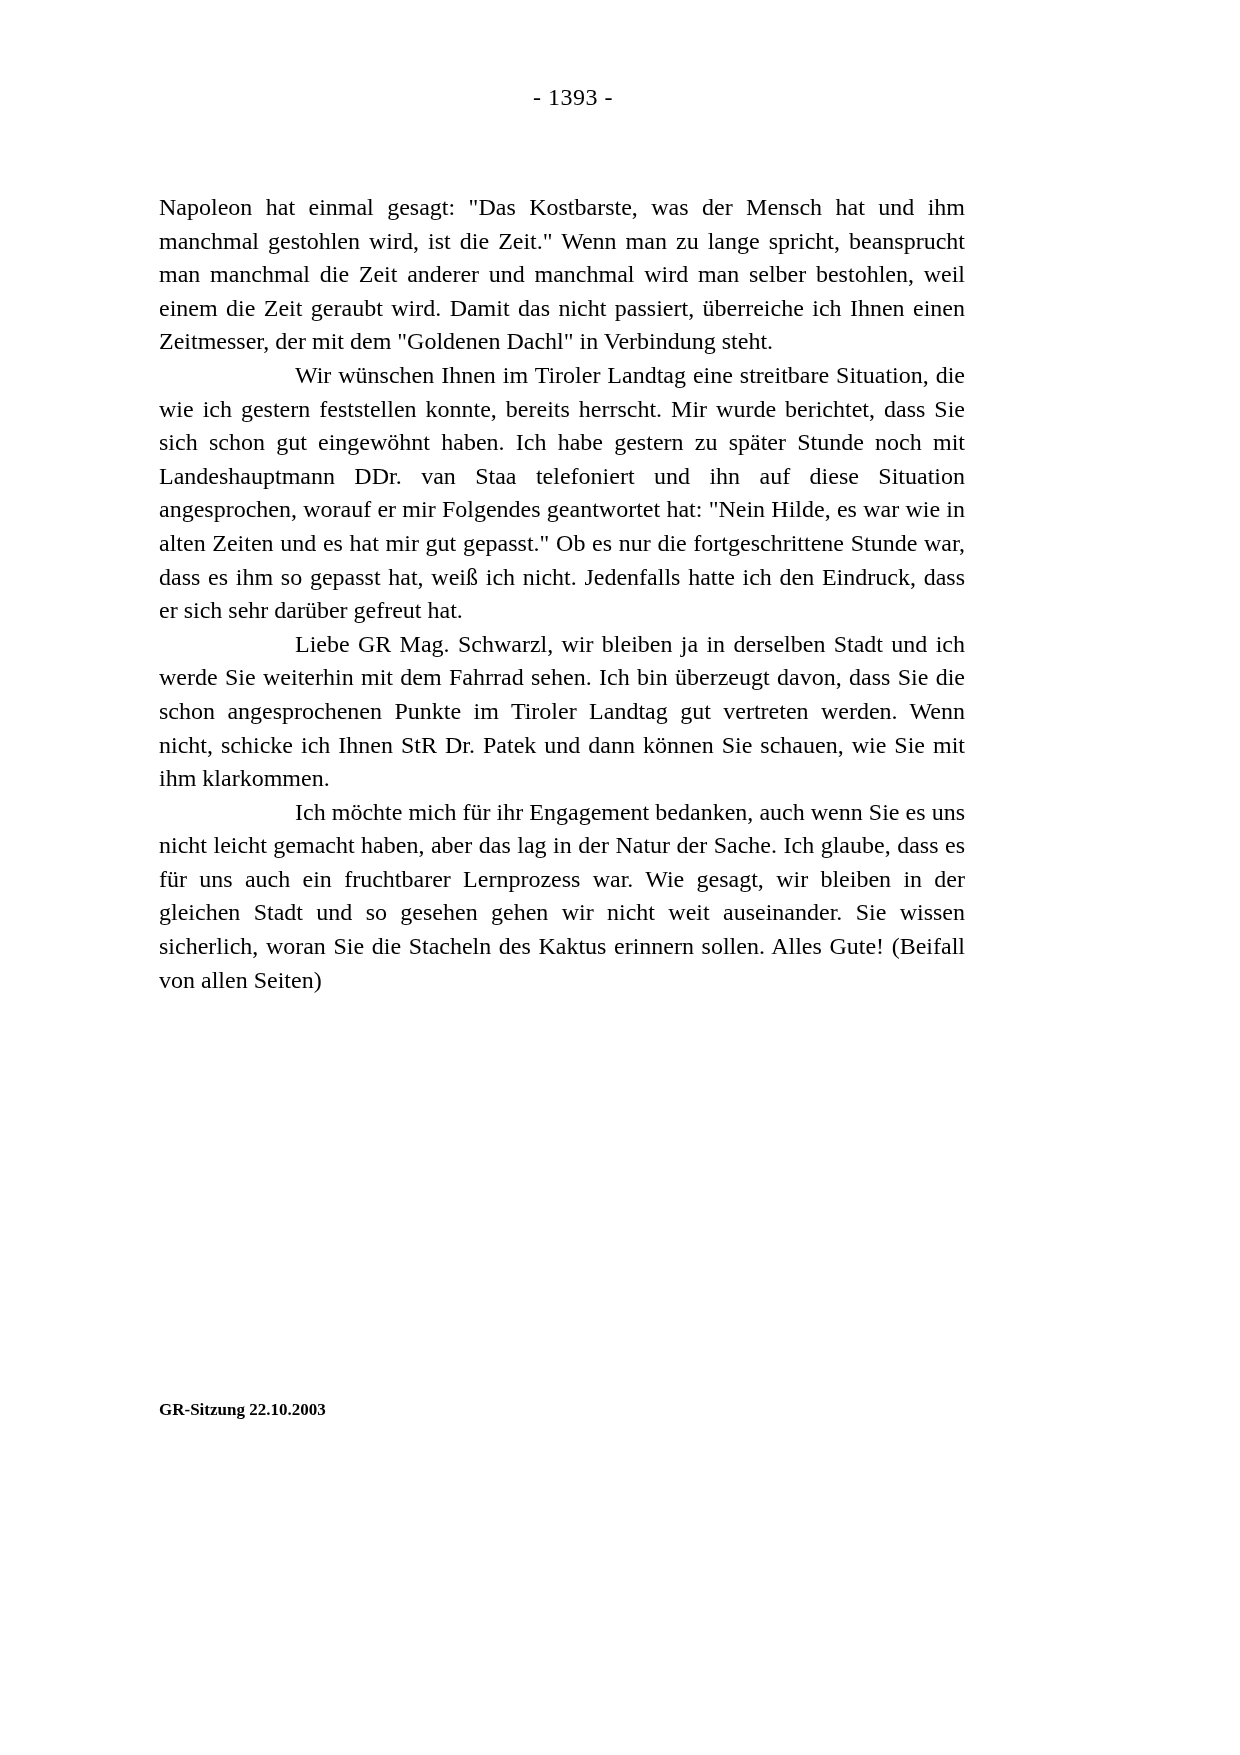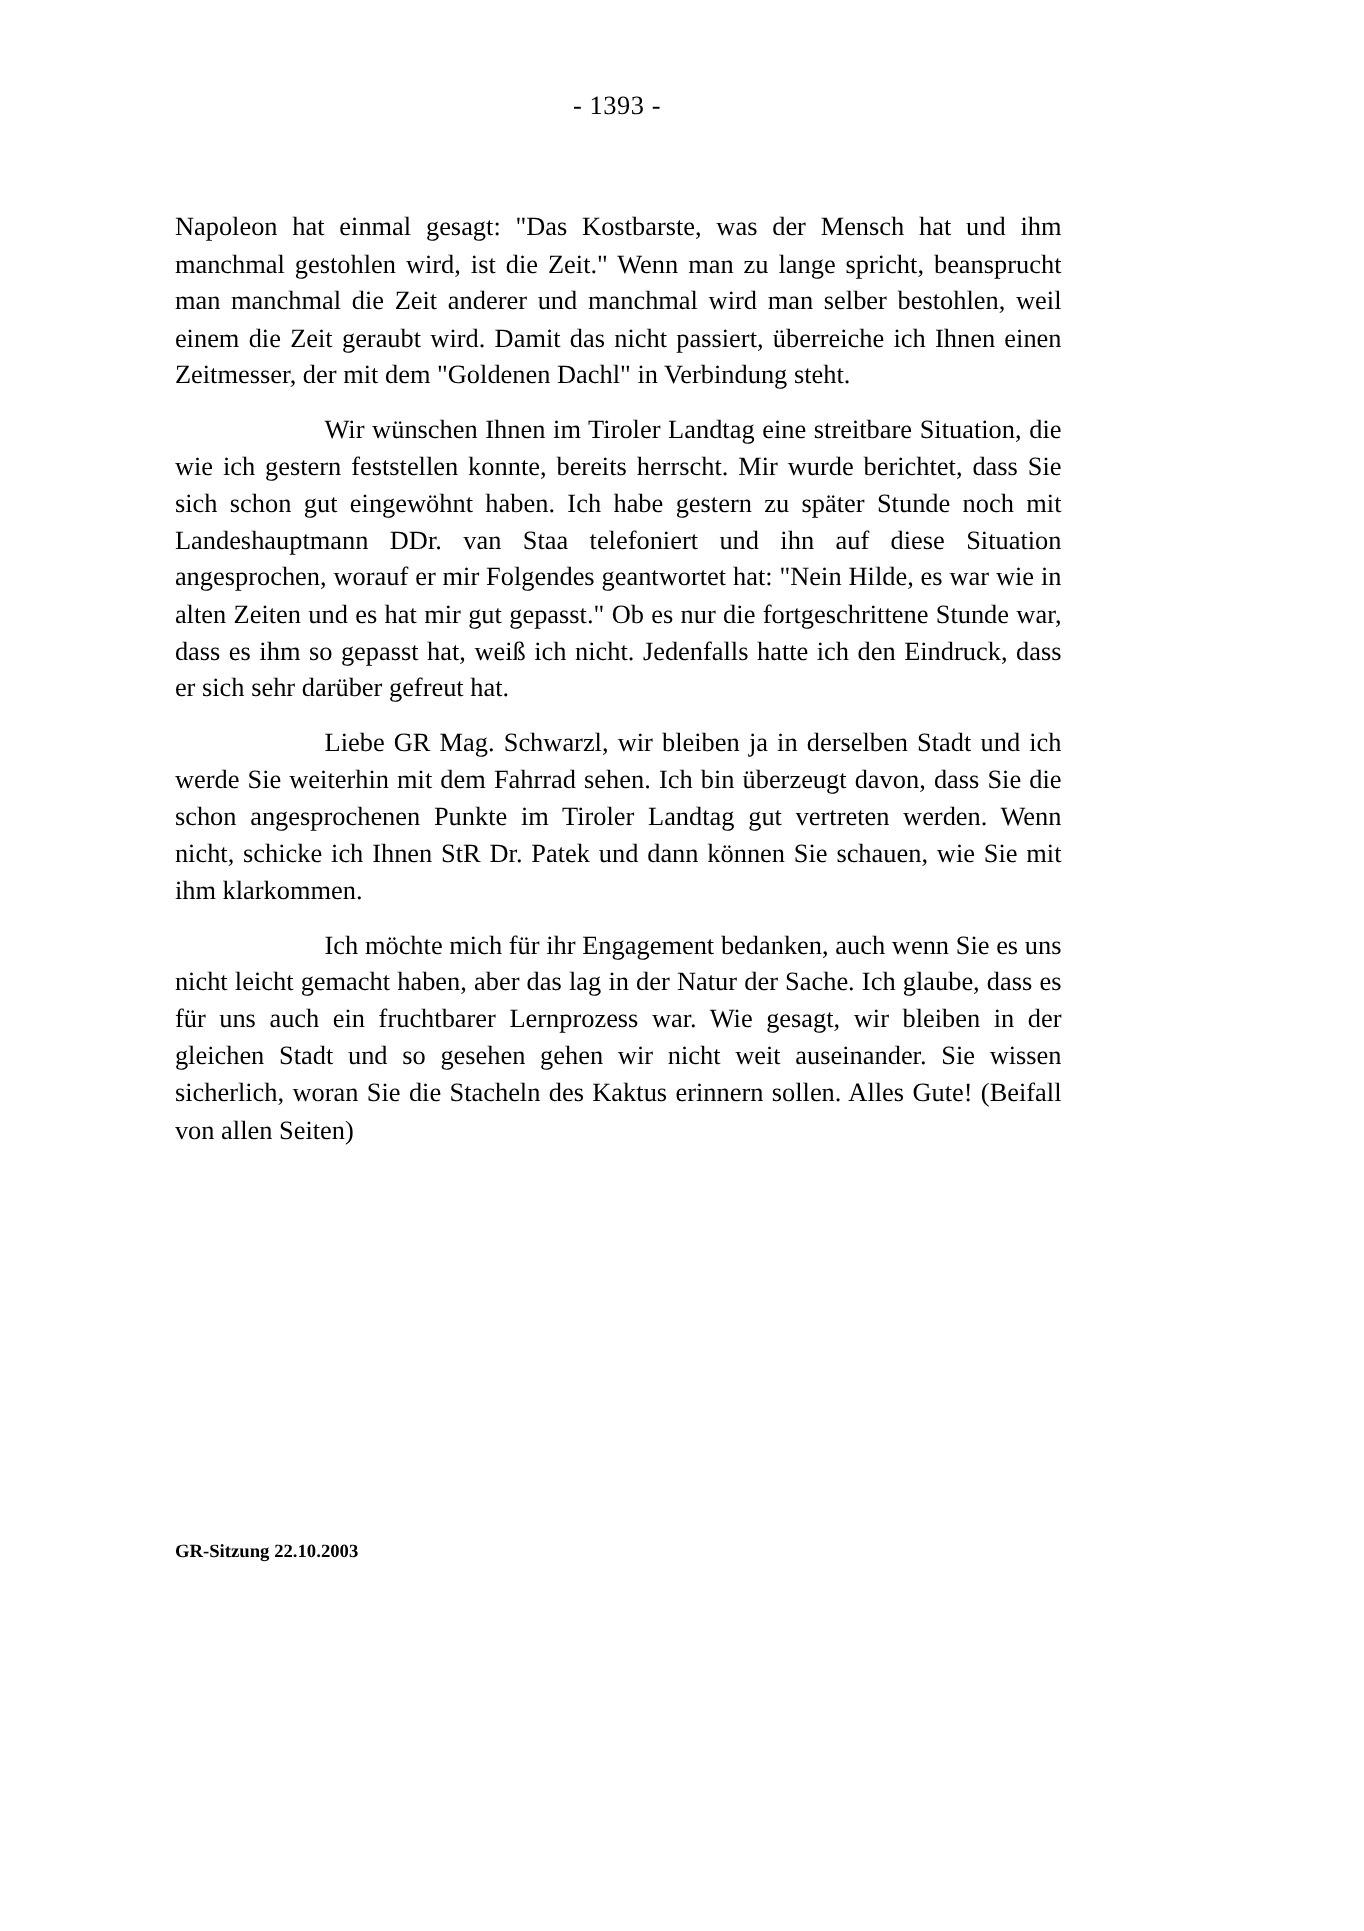--- a/index.html
+++ b/index.html
@@ -17,21 +17,21 @@
   }
   .page {
     position: relative;
     width: 1240px;
     height: 1755px;
     background: #ffffff;
   }
   .page-number {
     position: absolute;
     top: 82px;
-    left: 158px;
+    left: 170px;
     width: 806px;
     text-align: center;
     font-size: 24px;
     line-height: 30px;
     letter-spacing: 0.5px;
   }
   .content {
     position: absolute;
     top: 191px;
     left: 159px;
@@ -39,21 +39,20 @@
     font-size: 24px;
     line-height: 33.6px;
     text-align: justify;
   }
   .content p {
     margin: 0;
     padding: 0;
   }
   .content p.indented {
     text-indent: 136px;
-    margin-top: 16px;
   }
   .footer {
     position: absolute;
     top: 1399px;
     left: 159px;
     font-size: 17px;
     line-height: 21px;
     font-weight: bold;
   }
 </style>

